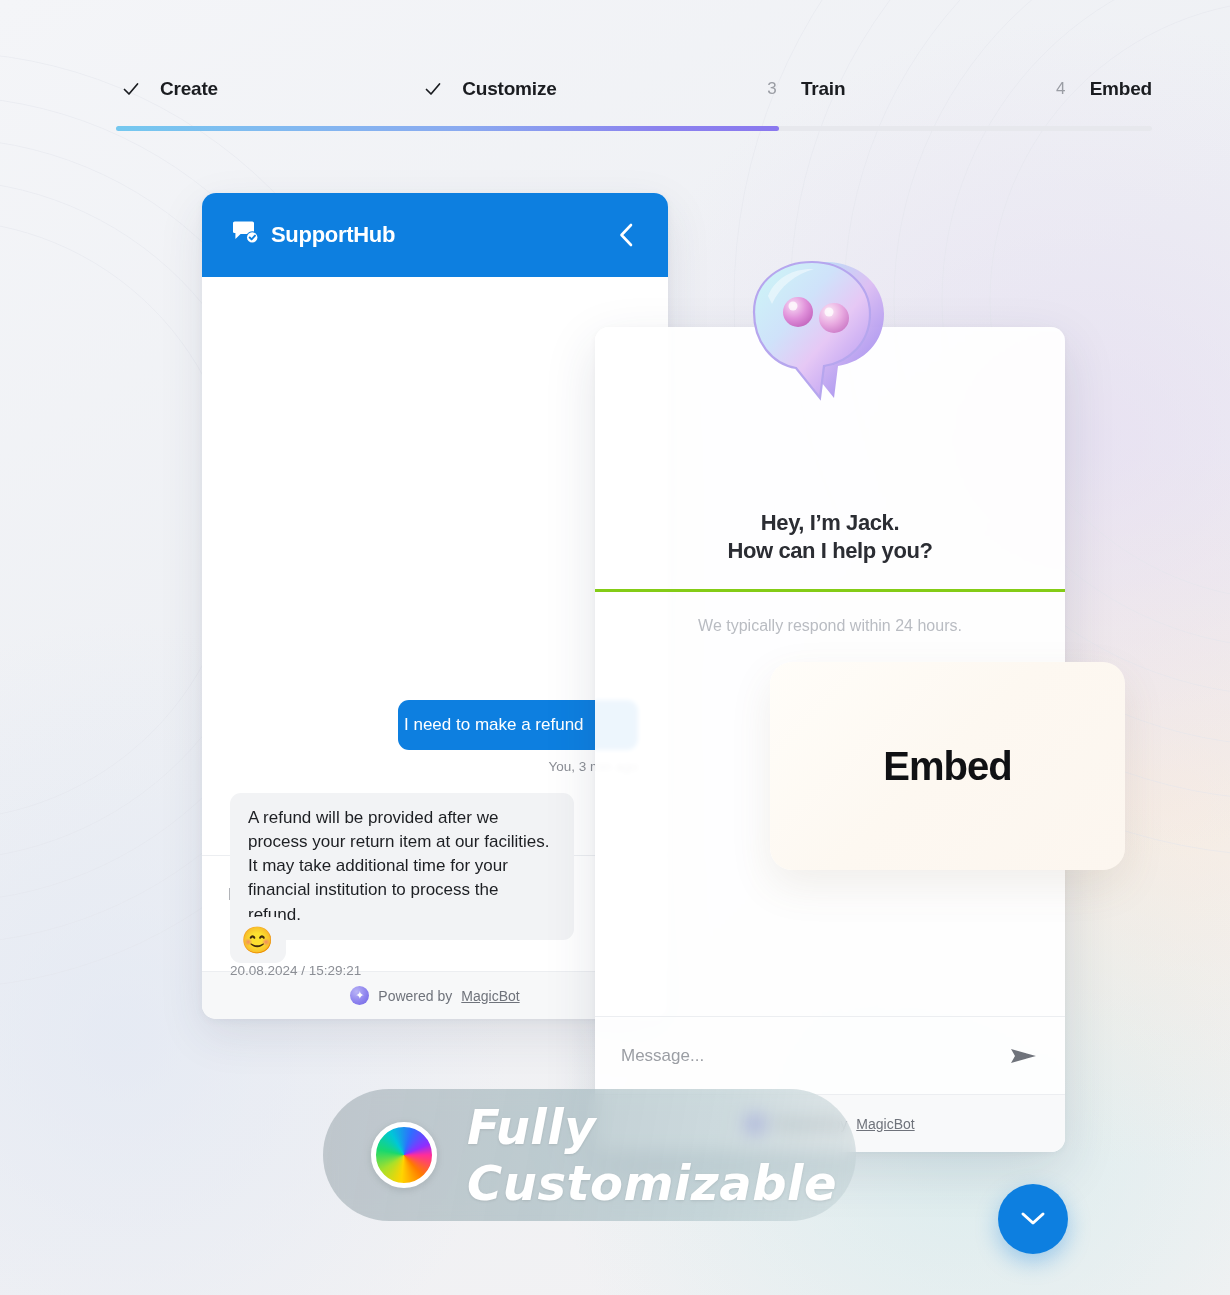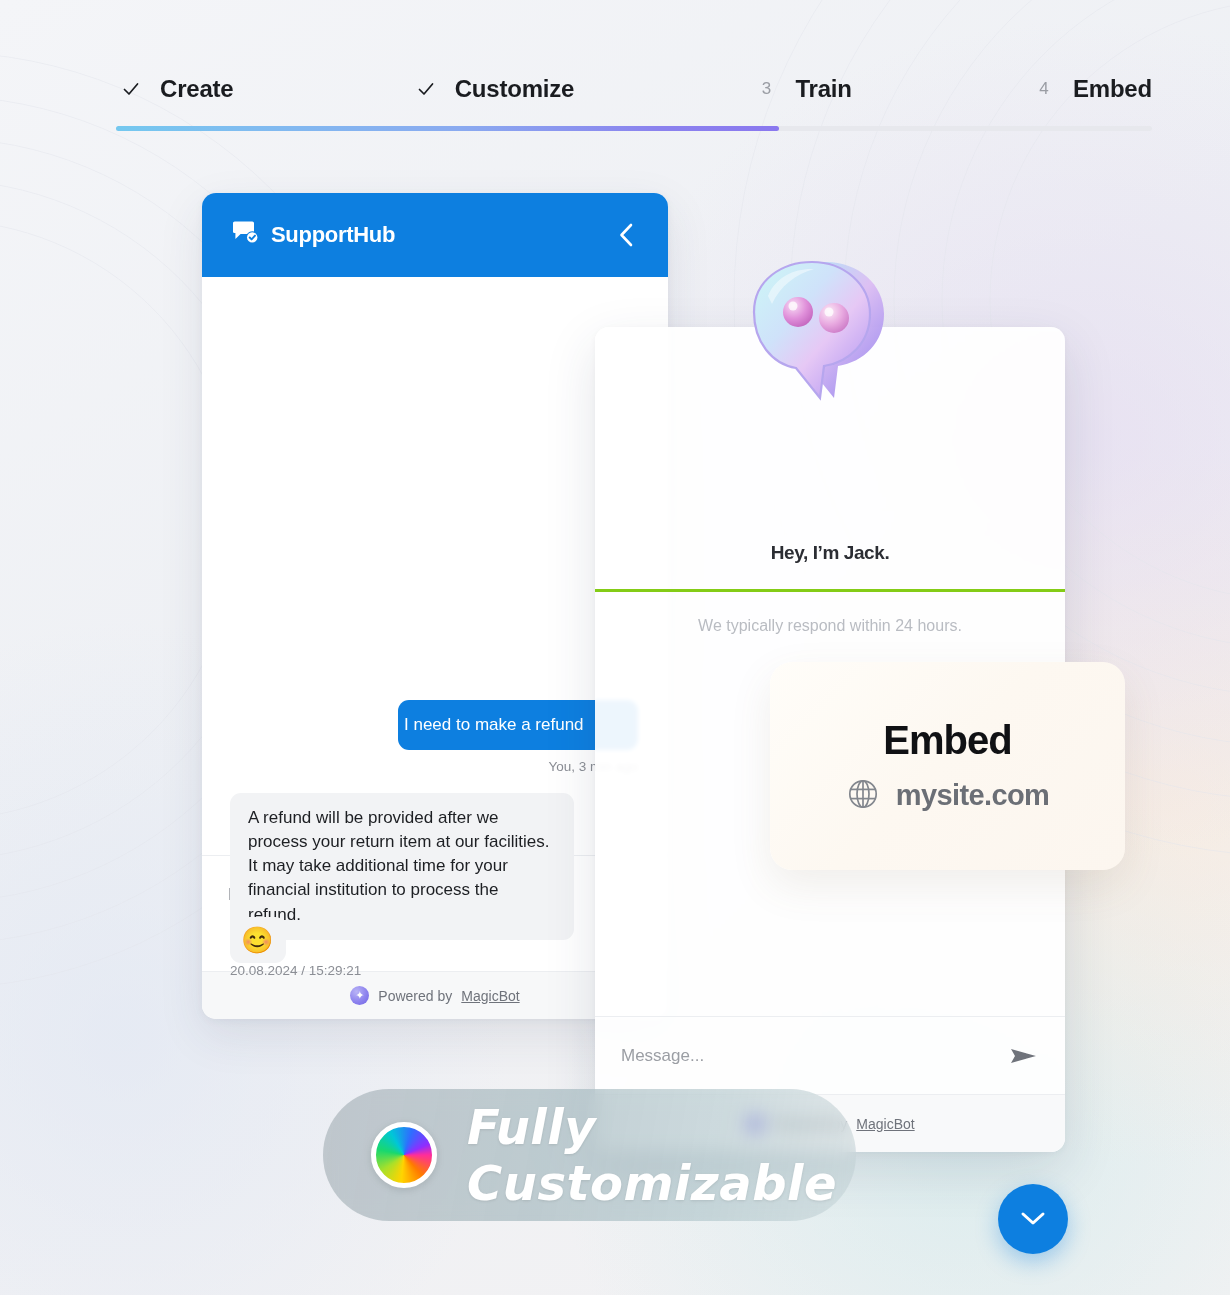--- a/index.html
+++ b/index.html
@@ -36,21 +36,21 @@
   .step { display: flex; align-items: center; }
   .step-mark {
     width: 30px; height: 30px;
     display: flex; align-items: center; justify-content: center;
     font-size: 17px; color: #9a9da4; font-weight: 400;
     flex: none;
   }
   .step-mark svg { display: block; }
   .step-label {
     margin-left: 14px;
-    font-size: 24px;
+    font-size: 19px;
     font-weight: bold;
     color: #1a1c20;
     letter-spacing: -.2px;
     white-space: nowrap;
   }
   .step-spacer { flex: 1 1 auto; }
 
   #progress-track {
     position: absolute;
     left: 0; top: 64px;
@@ -164,21 +164,21 @@
   }
   #preview-hero {
     flex: none;
     height: 262px;
     display: flex; flex-direction: column;
     align-items: center; justify-content: flex-end;
     padding-bottom: 24px;
   }
   #preview-greeting {
     text-align: center;
-    font-size: 19px; font-weight: bold;
+    font-size: 22px; font-weight: bold;
     color: #2b2d33; line-height: 1.28;
     letter-spacing: -.4px;
   }
   #preview-respond {
     flex: none;
     height: 70px;
     border-top: 3px solid #84cc16;
     display: flex; align-items: center; justify-content: center;
     font-size: 16px; color: #b9bcc2;
   }
@@ -389,20 +389,21 @@
     <span class="powered-link">MagicBot</span>
   </div>
 
 </div>
 
 <div id="preview-panel">
 
   <div id="preview-hero">
     <div id="preview-greeting">
       <div>Hey, I’m Jack.</div>
+      <div>How can I help you?</div>
     </div>
   </div>
 
   <div id="preview-respond">We typically respond within 24 hours.</div>
 
   <div id="preview-spacer"></div>
 
   <div id="preview-input">
     <span class="input-placeholder">Message...</span>
     <span id="preview-send">
@@ -456,32 +457,20 @@
 
     <circle cx="60" cy="56" r="15" fill="url(#dot1)"></circle>
     <circle cx="96" cy="62" r="15" fill="url(#dot2)"></circle>
     <circle cx="55" cy="50" r="4.5" fill="#fff" opacity="0.75"></circle>
     <circle cx="91" cy="56" r="4.5" fill="#fff" opacity="0.75"></circle>
   </svg>
 </div>
 
 <div id="embed-card">
   <div id="embed-title">Embed</div>
-  <div id="embed-site-row">
-    <span>
-      <svg width="34" height="34" viewBox="0 0 34 34" fill="none" stroke="#83878e" stroke-width="1.7">
-        <circle cx="17" cy="17" r="13.2"></circle>
-        <ellipse cx="17" cy="17" rx="6" ry="13.2"></ellipse>
-        <line x1="4.2" y1="12.4" x2="29.8" y2="12.4"></line>
-        <line x1="4.2" y1="21.6" x2="29.8" y2="21.6"></line>
-        <line x1="17" y1="3.8" x2="17" y2="30.2"></line>
-      </svg>
-    </span>
-    <span id="embed-site">mysite.com</span>
-  </div>
 </div>
 
 <div id="custom-pill">
   <div id="color-wheel"></div>
   <div id="custom-pill-label">Fully Customizable</div>
 </div>
 
 <button id="fab">
   <span>
     <svg width="28" height="18" viewBox="0 0 28 18" fill="none">

